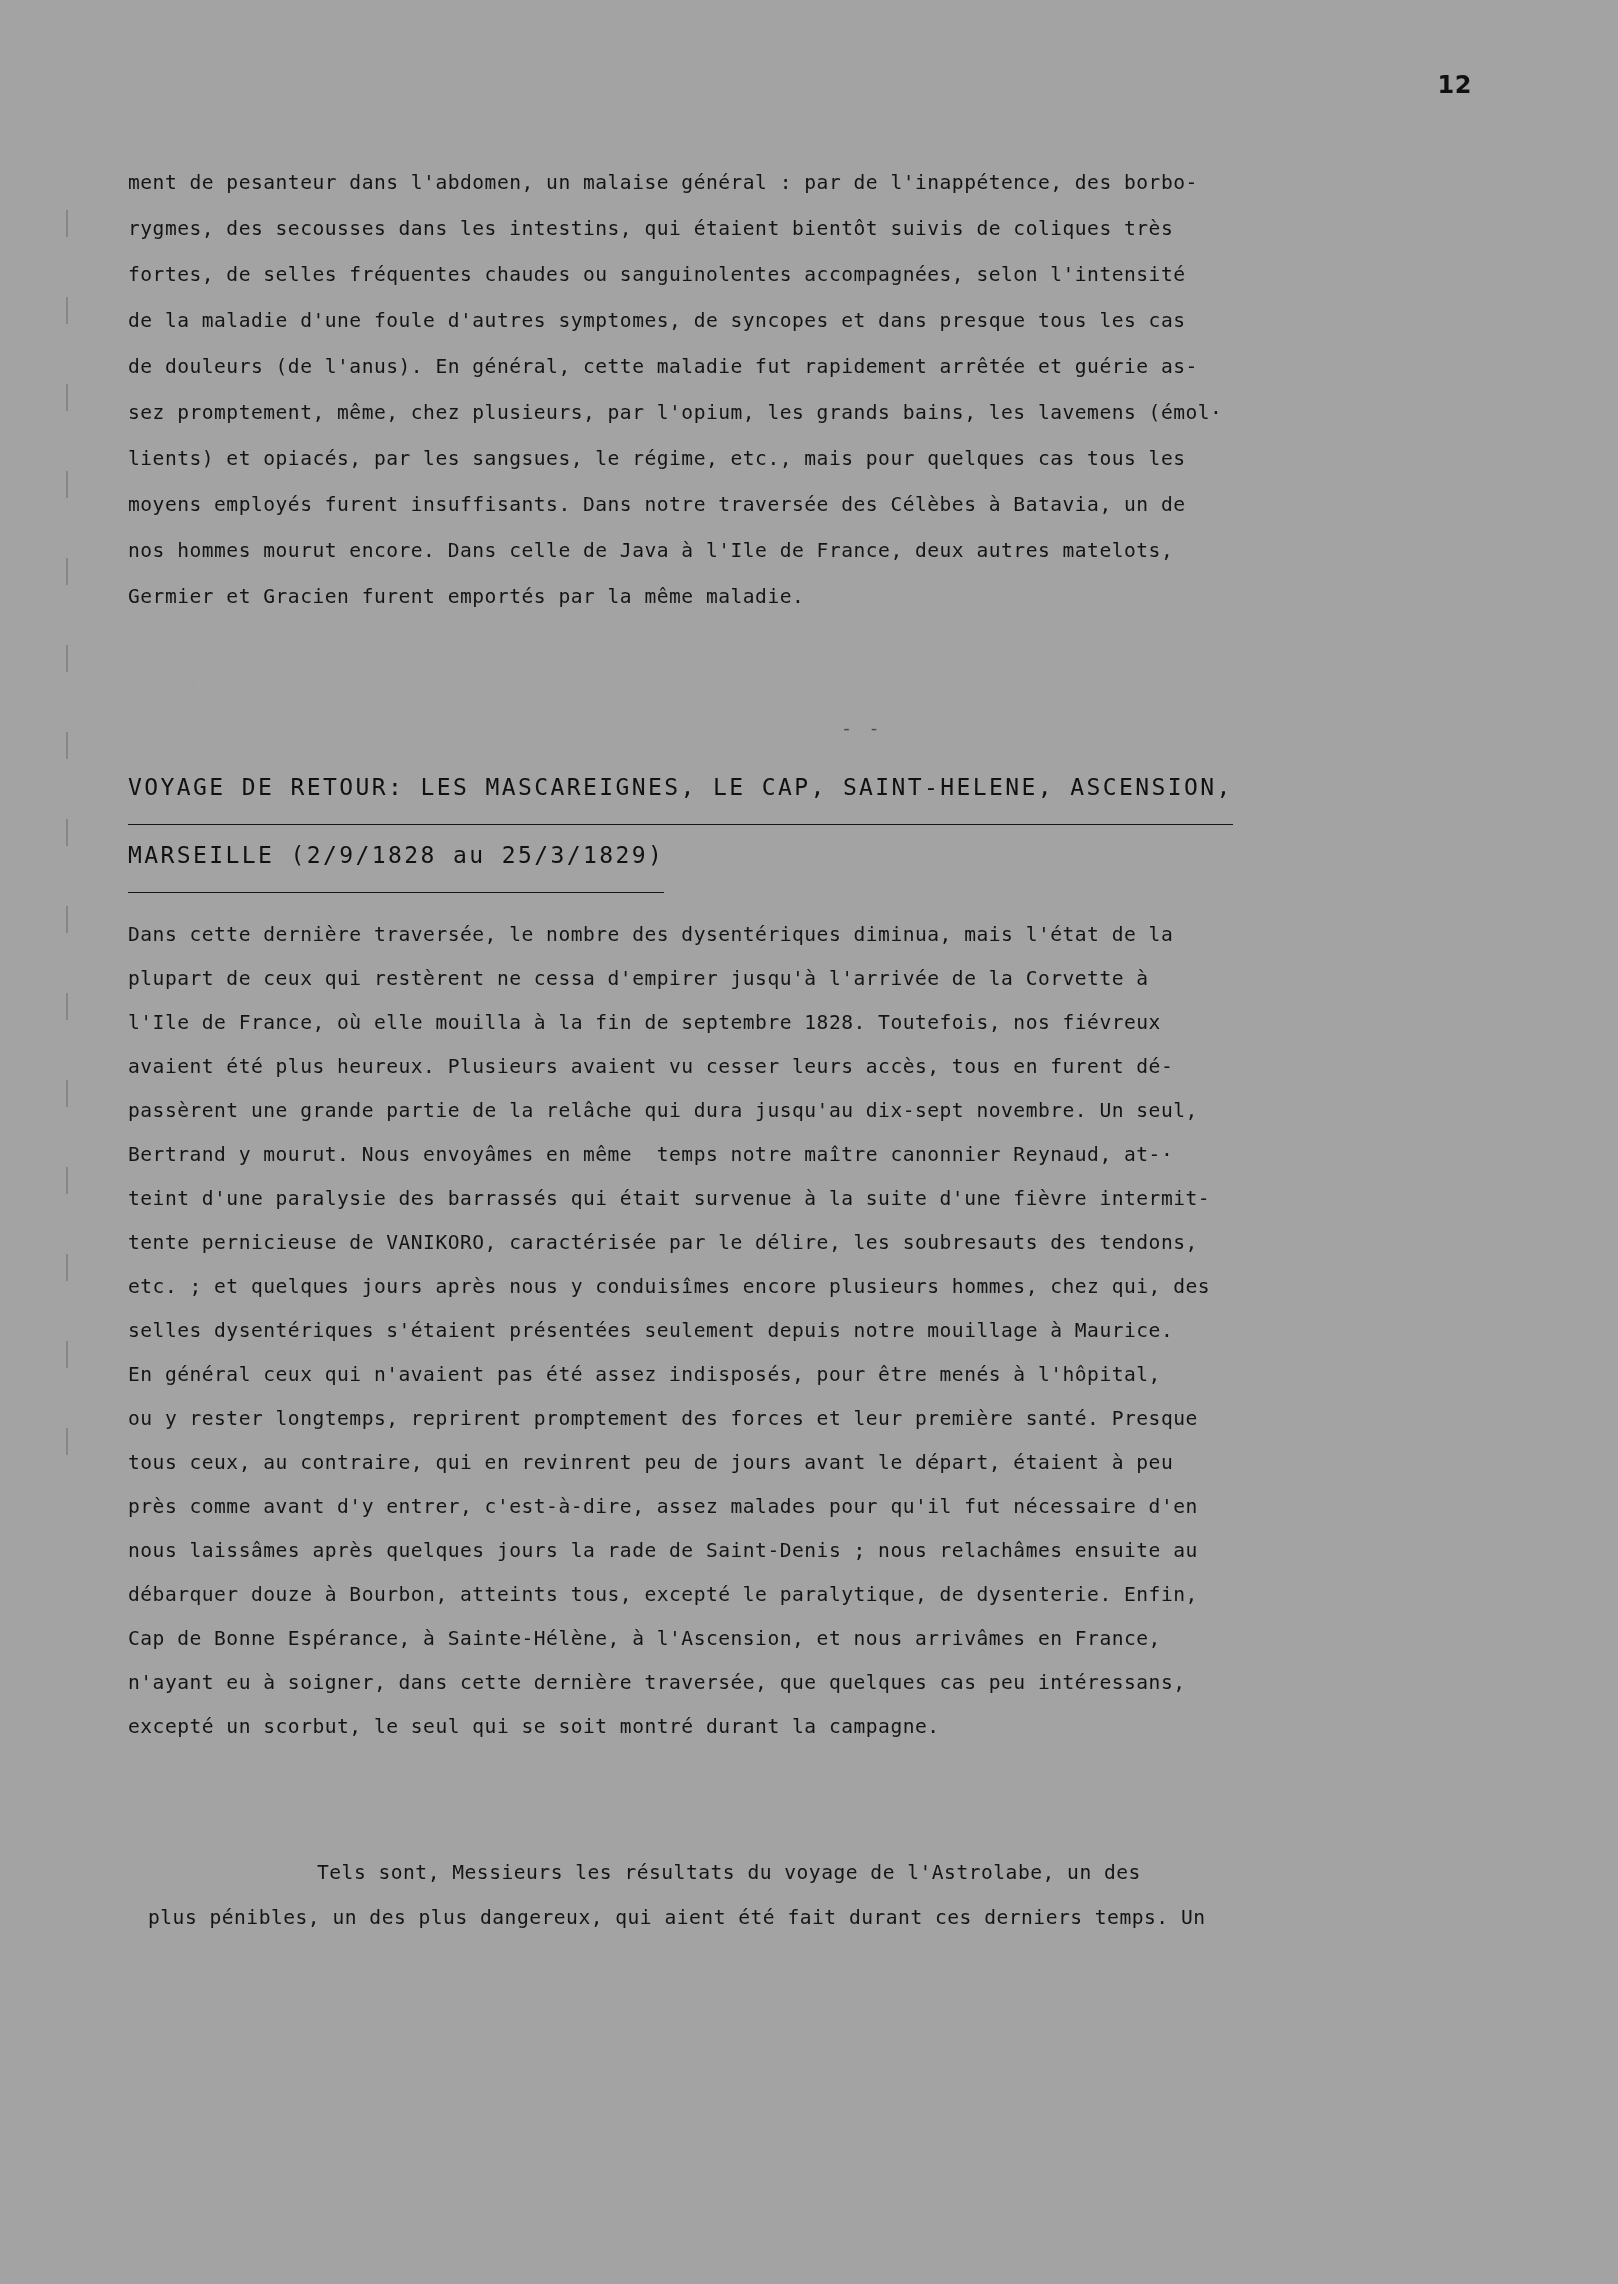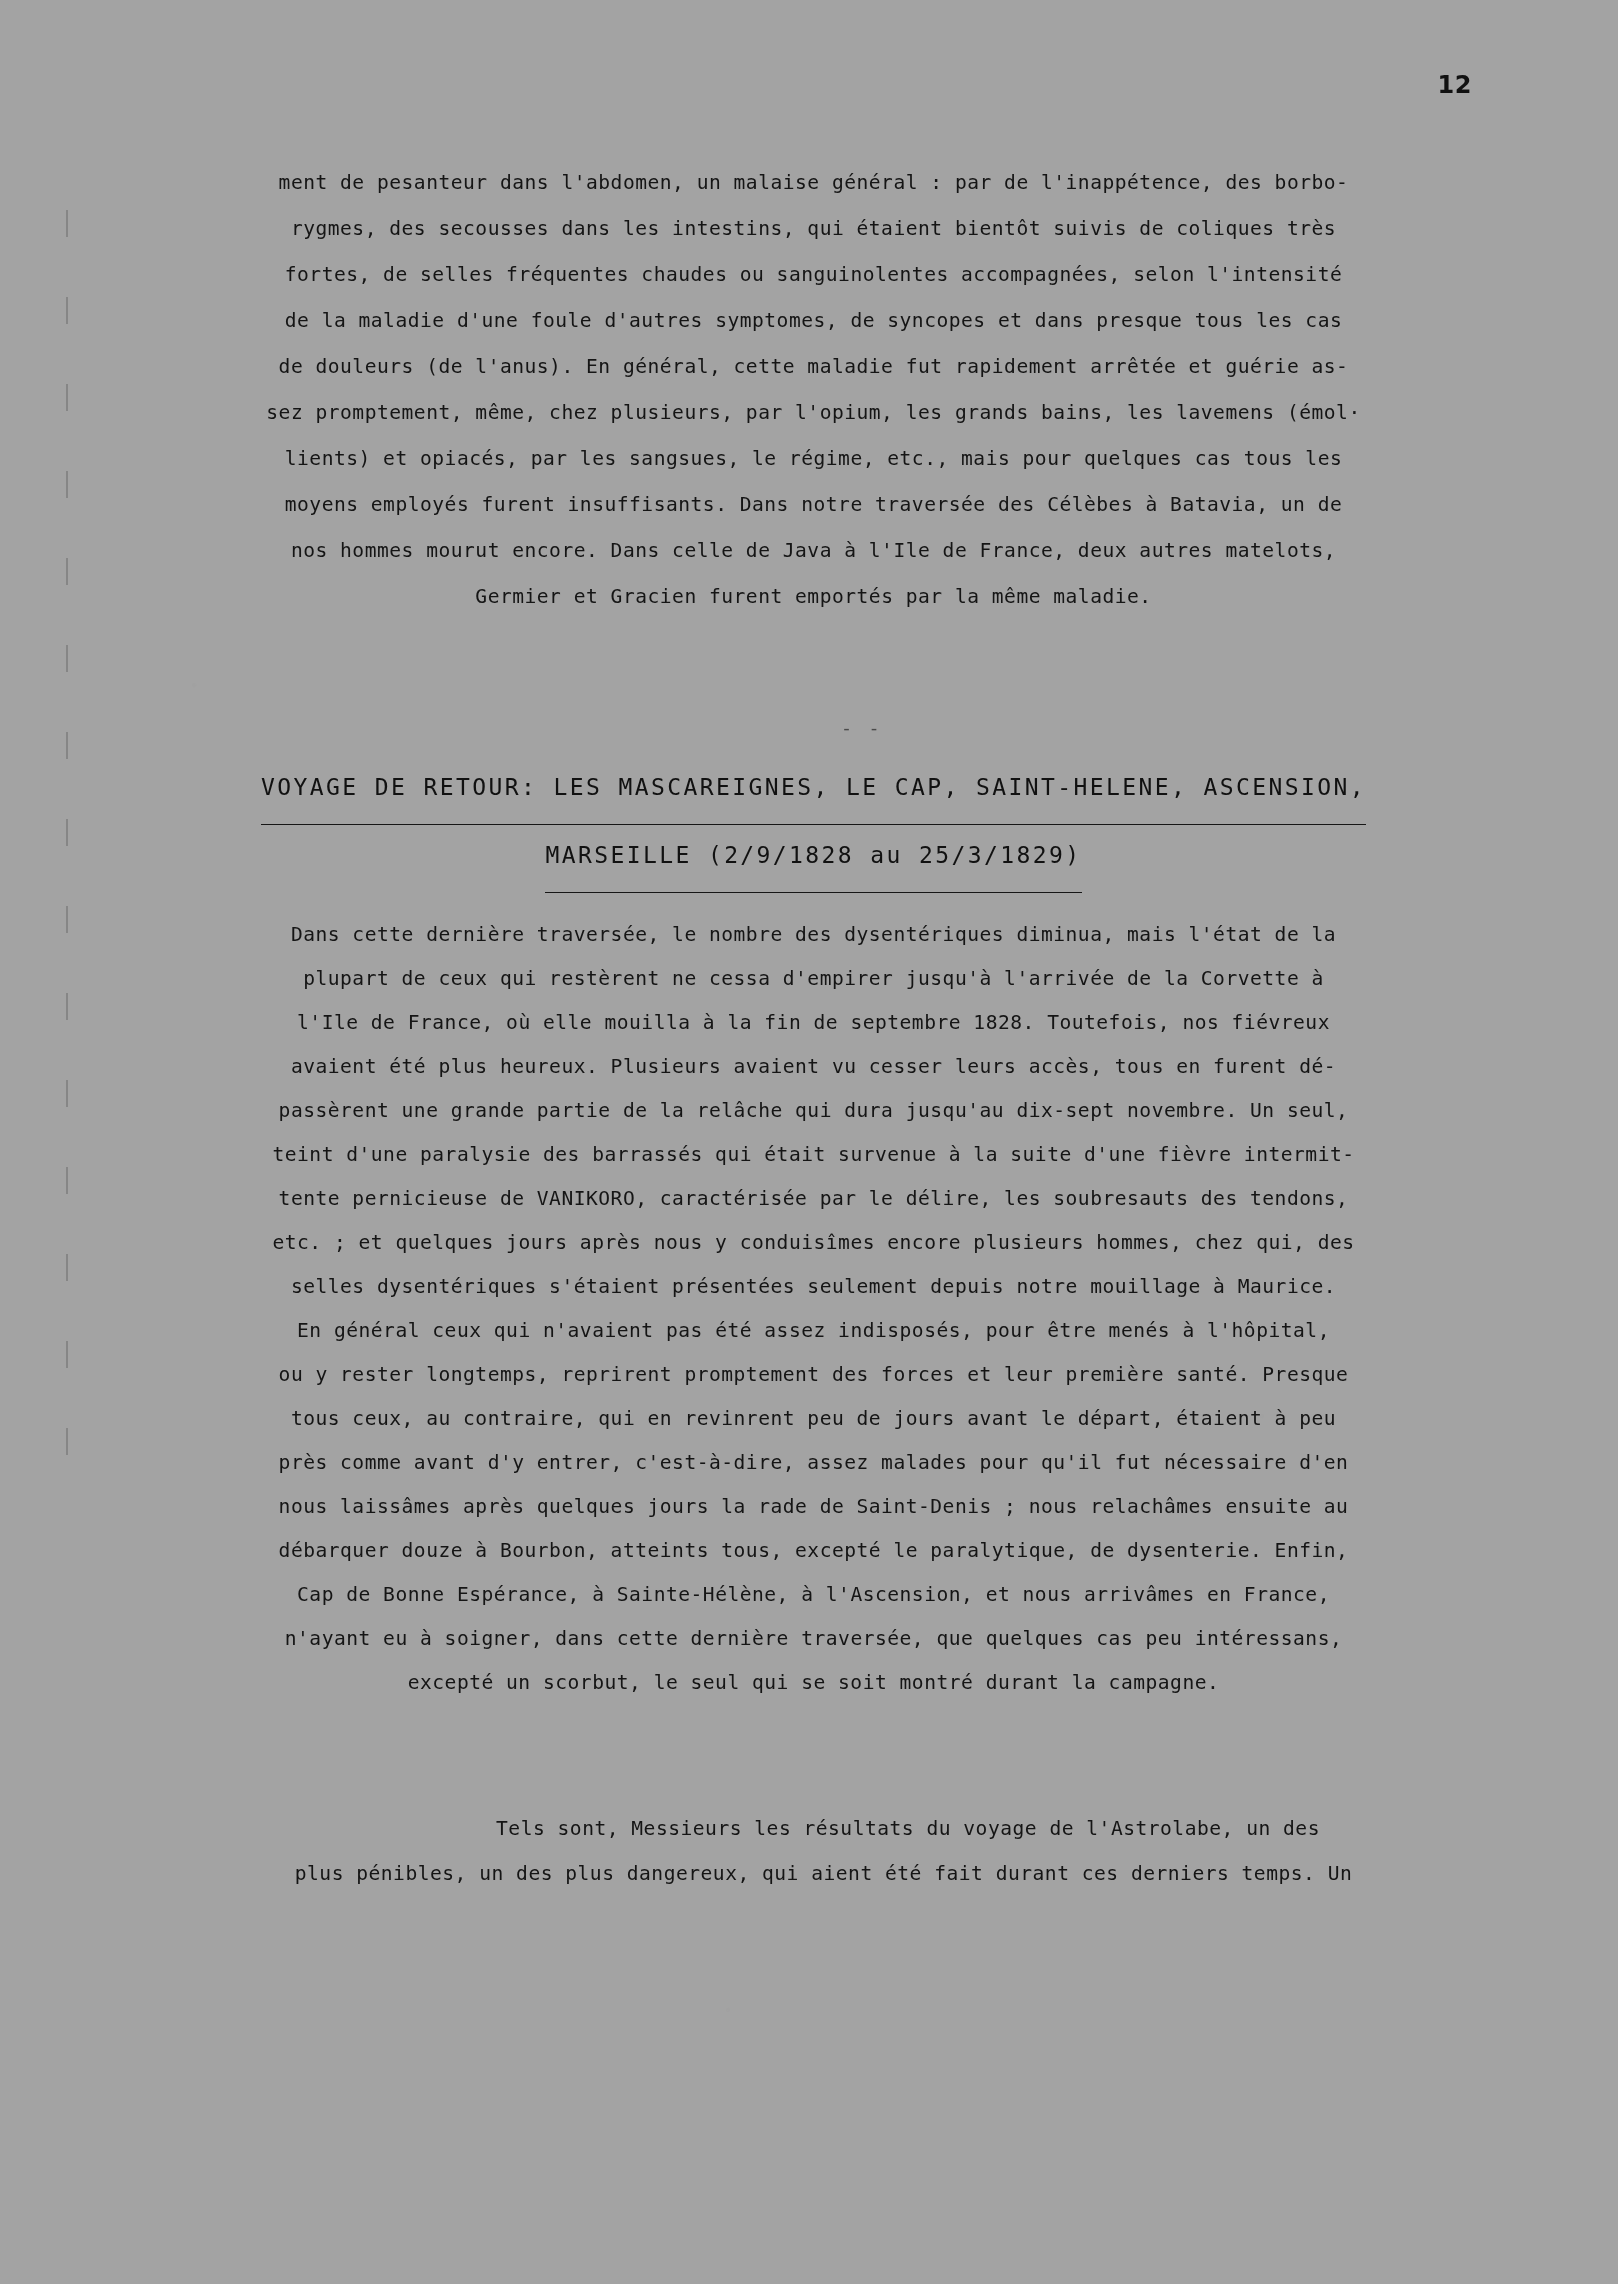--- a/index.html
+++ b/index.html
@@ -50,21 +50,20 @@
       rgba(0,0,0,0.18) 27.4px,
       rgba(0,0,0,0) 27.4px,
       rgba(0,0,0,0) 87px
     );
   }
   .content {
     position: absolute;
     left: 128px;
     top: 160px;
     width: 1371px;
-    text-align: center;
   }
   .para {
     margin: 0;
   }
   .line {
     display: block;
     font-size: 19.6px;
     line-height: 46px;
     letter-spacing: 0.5px;
     white-space: pre;
@@ -139,20 +138,21 @@
         <span class="hline">MARSEILLE (2/9/1828 au 25/3/1829)</span>
       </span>
     </div>
 
     <div class="para body2">
       <span class="line">Dans cette dernière traversée, le nombre des dysentériques diminua, mais l'état de la</span>
       <span class="line">plupart de ceux qui restèrent ne cessa d'empirer jusqu'à l'arrivée de la Corvette à</span>
       <span class="line">l'Ile de France, où elle mouilla à la fin de septembre 1828. Toutefois, nos fiévreux</span>
       <span class="line">avaient été plus heureux. Plusieurs avaient vu cesser leurs accès, tous en furent dé-</span>
       <span class="line">passèrent une grande partie de la relâche qui dura jusqu'au dix-sept novembre. Un seul,</span>
+      <span class="line">Bertrand y mourut. Nous envoyâmes en même  temps notre maître canonnier Reynaud, at-·</span>
       <span class="line">teint d'une paralysie des barrassés qui était survenue à la suite d'une fièvre intermit-</span>
       <span class="line">tente pernicieuse de VANIKORO, caractérisée par le délire, les soubresauts des tendons,</span>
       <span class="line">etc. ; et quelques jours après nous y conduisîmes encore plusieurs hommes, chez qui, des</span>
       <span class="line">selles dysentériques s'étaient présentées seulement depuis notre mouillage à Maurice.</span>
       <span class="line">En général ceux qui n'avaient pas été assez indisposés, pour être menés à l'hôpital,</span>
       <span class="line">ou y rester longtemps, reprirent promptement des forces et leur première santé. Presque</span>
       <span class="line">tous ceux, au contraire, qui en revinrent peu de jours avant le départ, étaient à peu</span>
       <span class="line">près comme avant d'y entrer, c'est-à-dire, assez malades pour qu'il fut nécessaire d'en</span>
       <span class="line">nous laissâmes après quelques jours la rade de Saint-Denis ; nous relachâmes ensuite au</span>
       <span class="line">débarquer douze à Bourbon, atteints tous, excepté le paralytique, de dysenterie. Enfin,</span>

